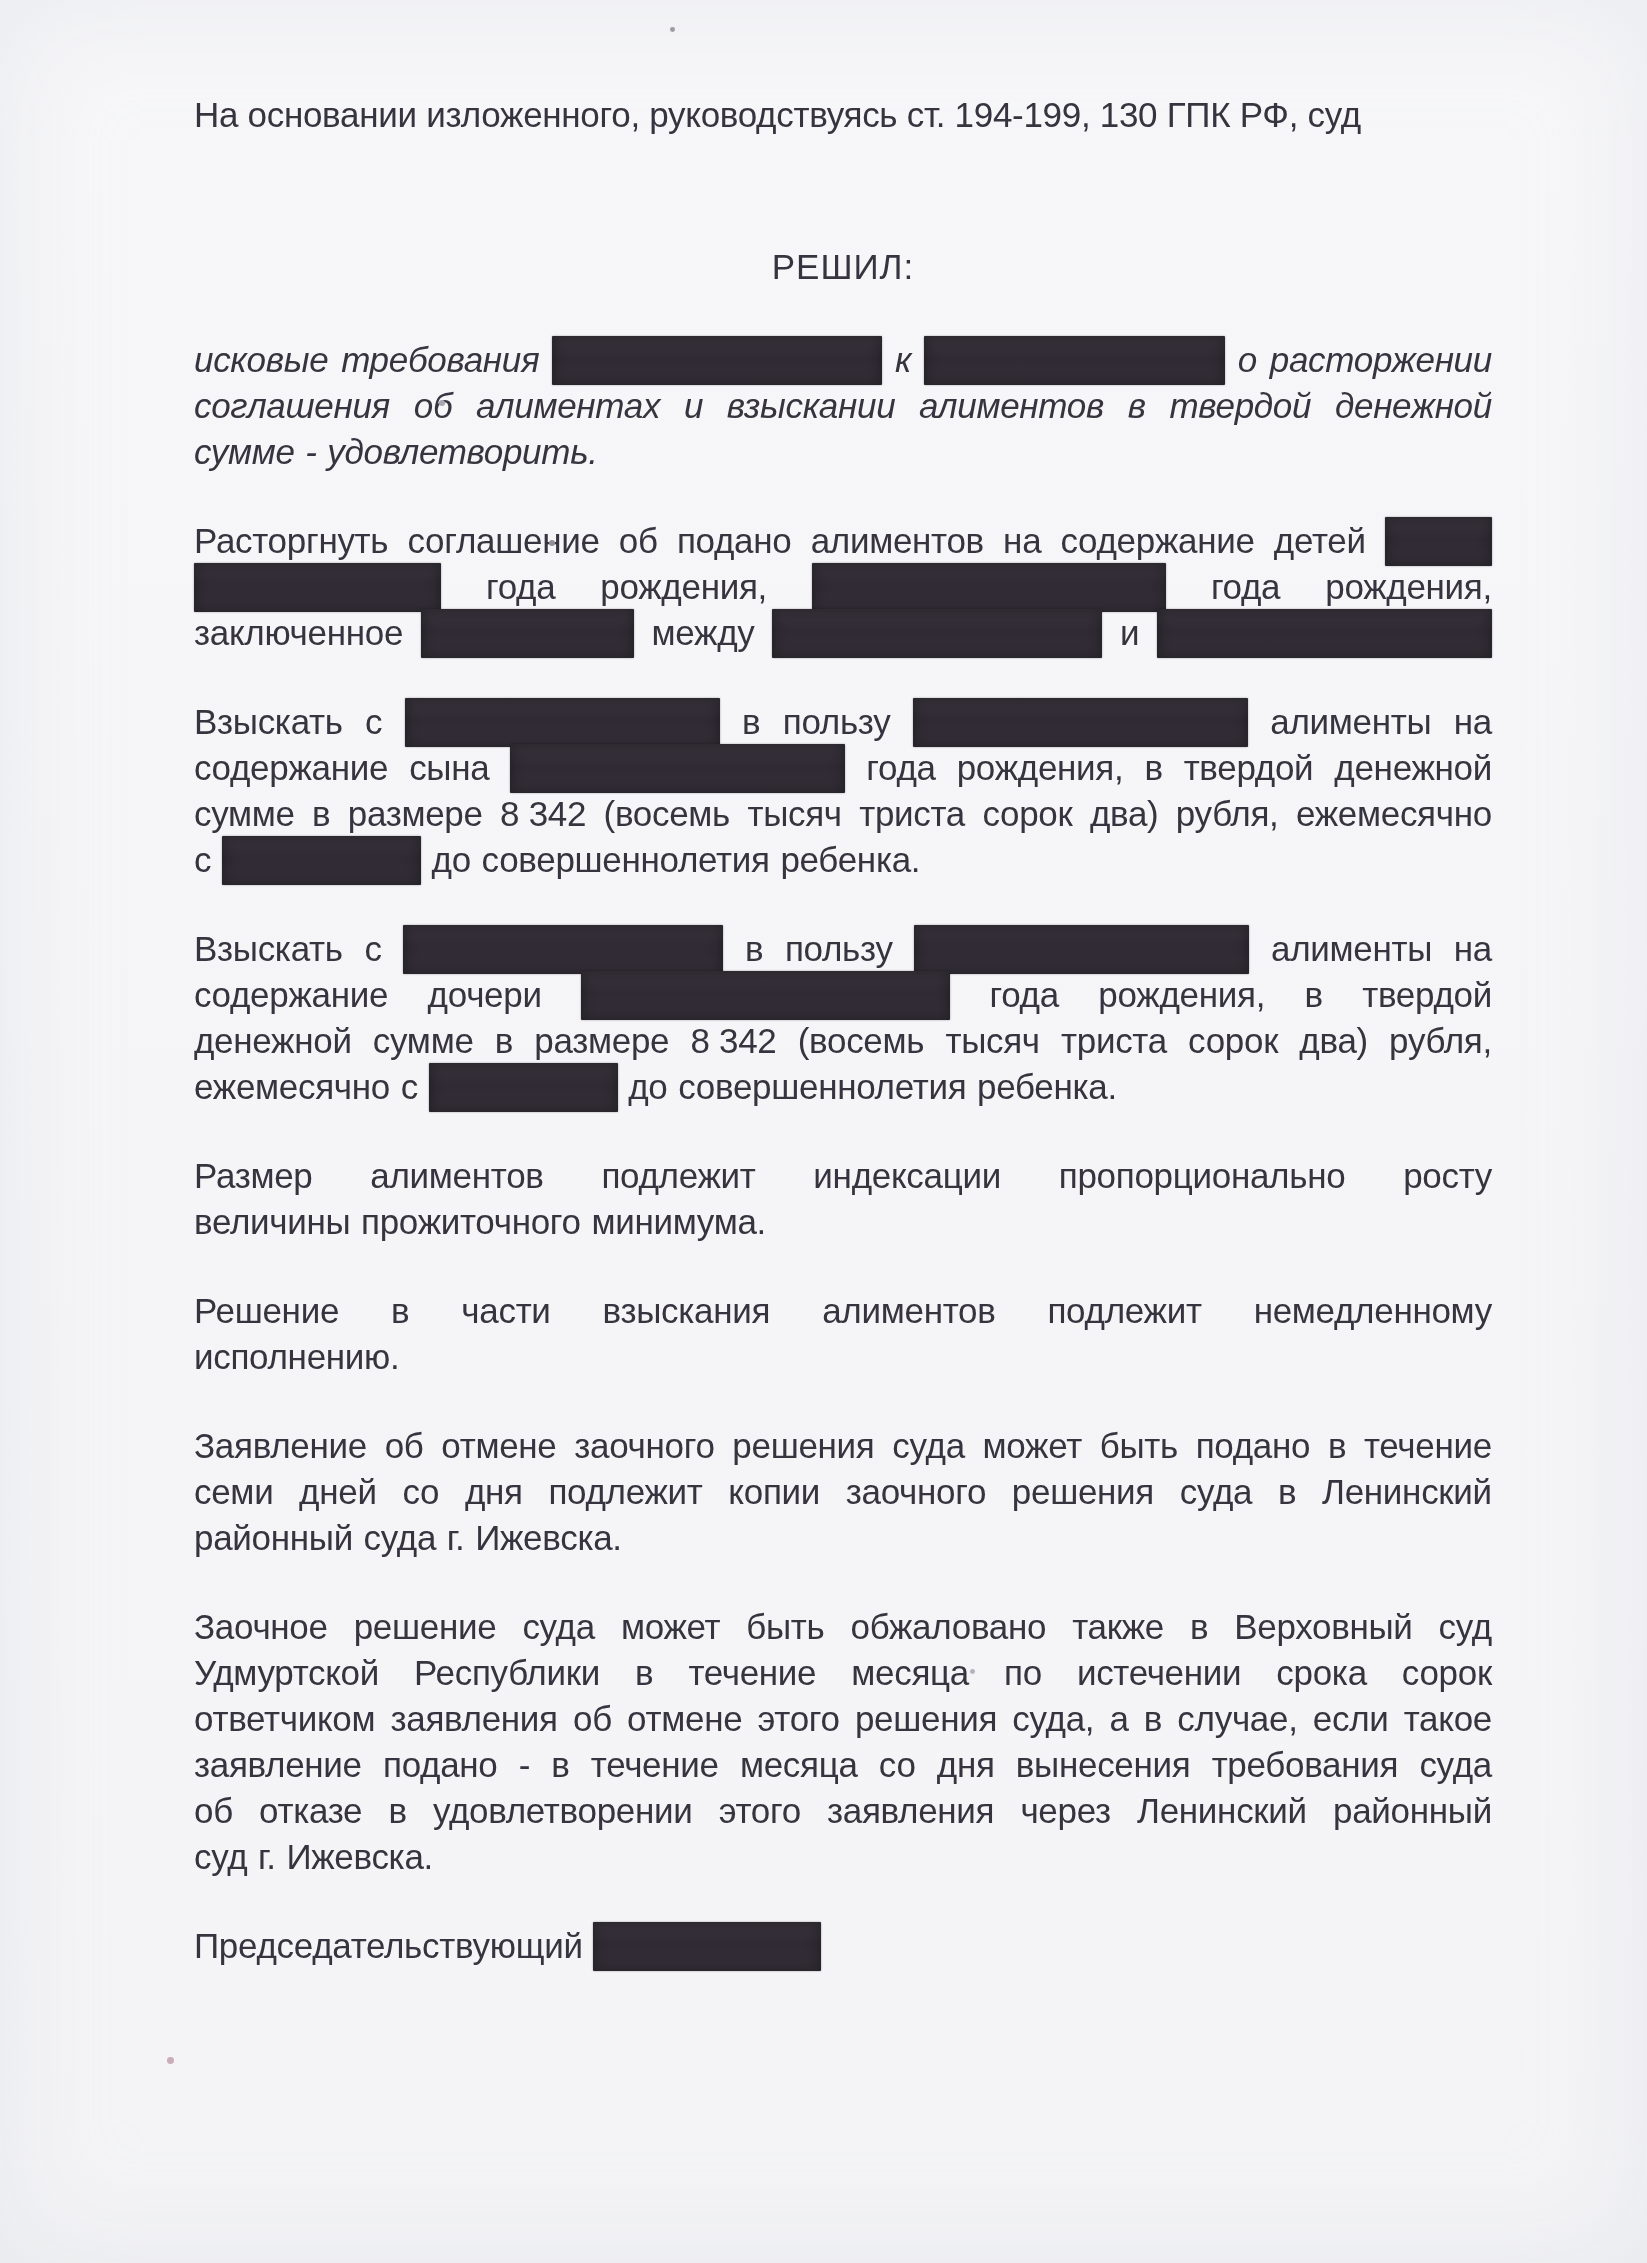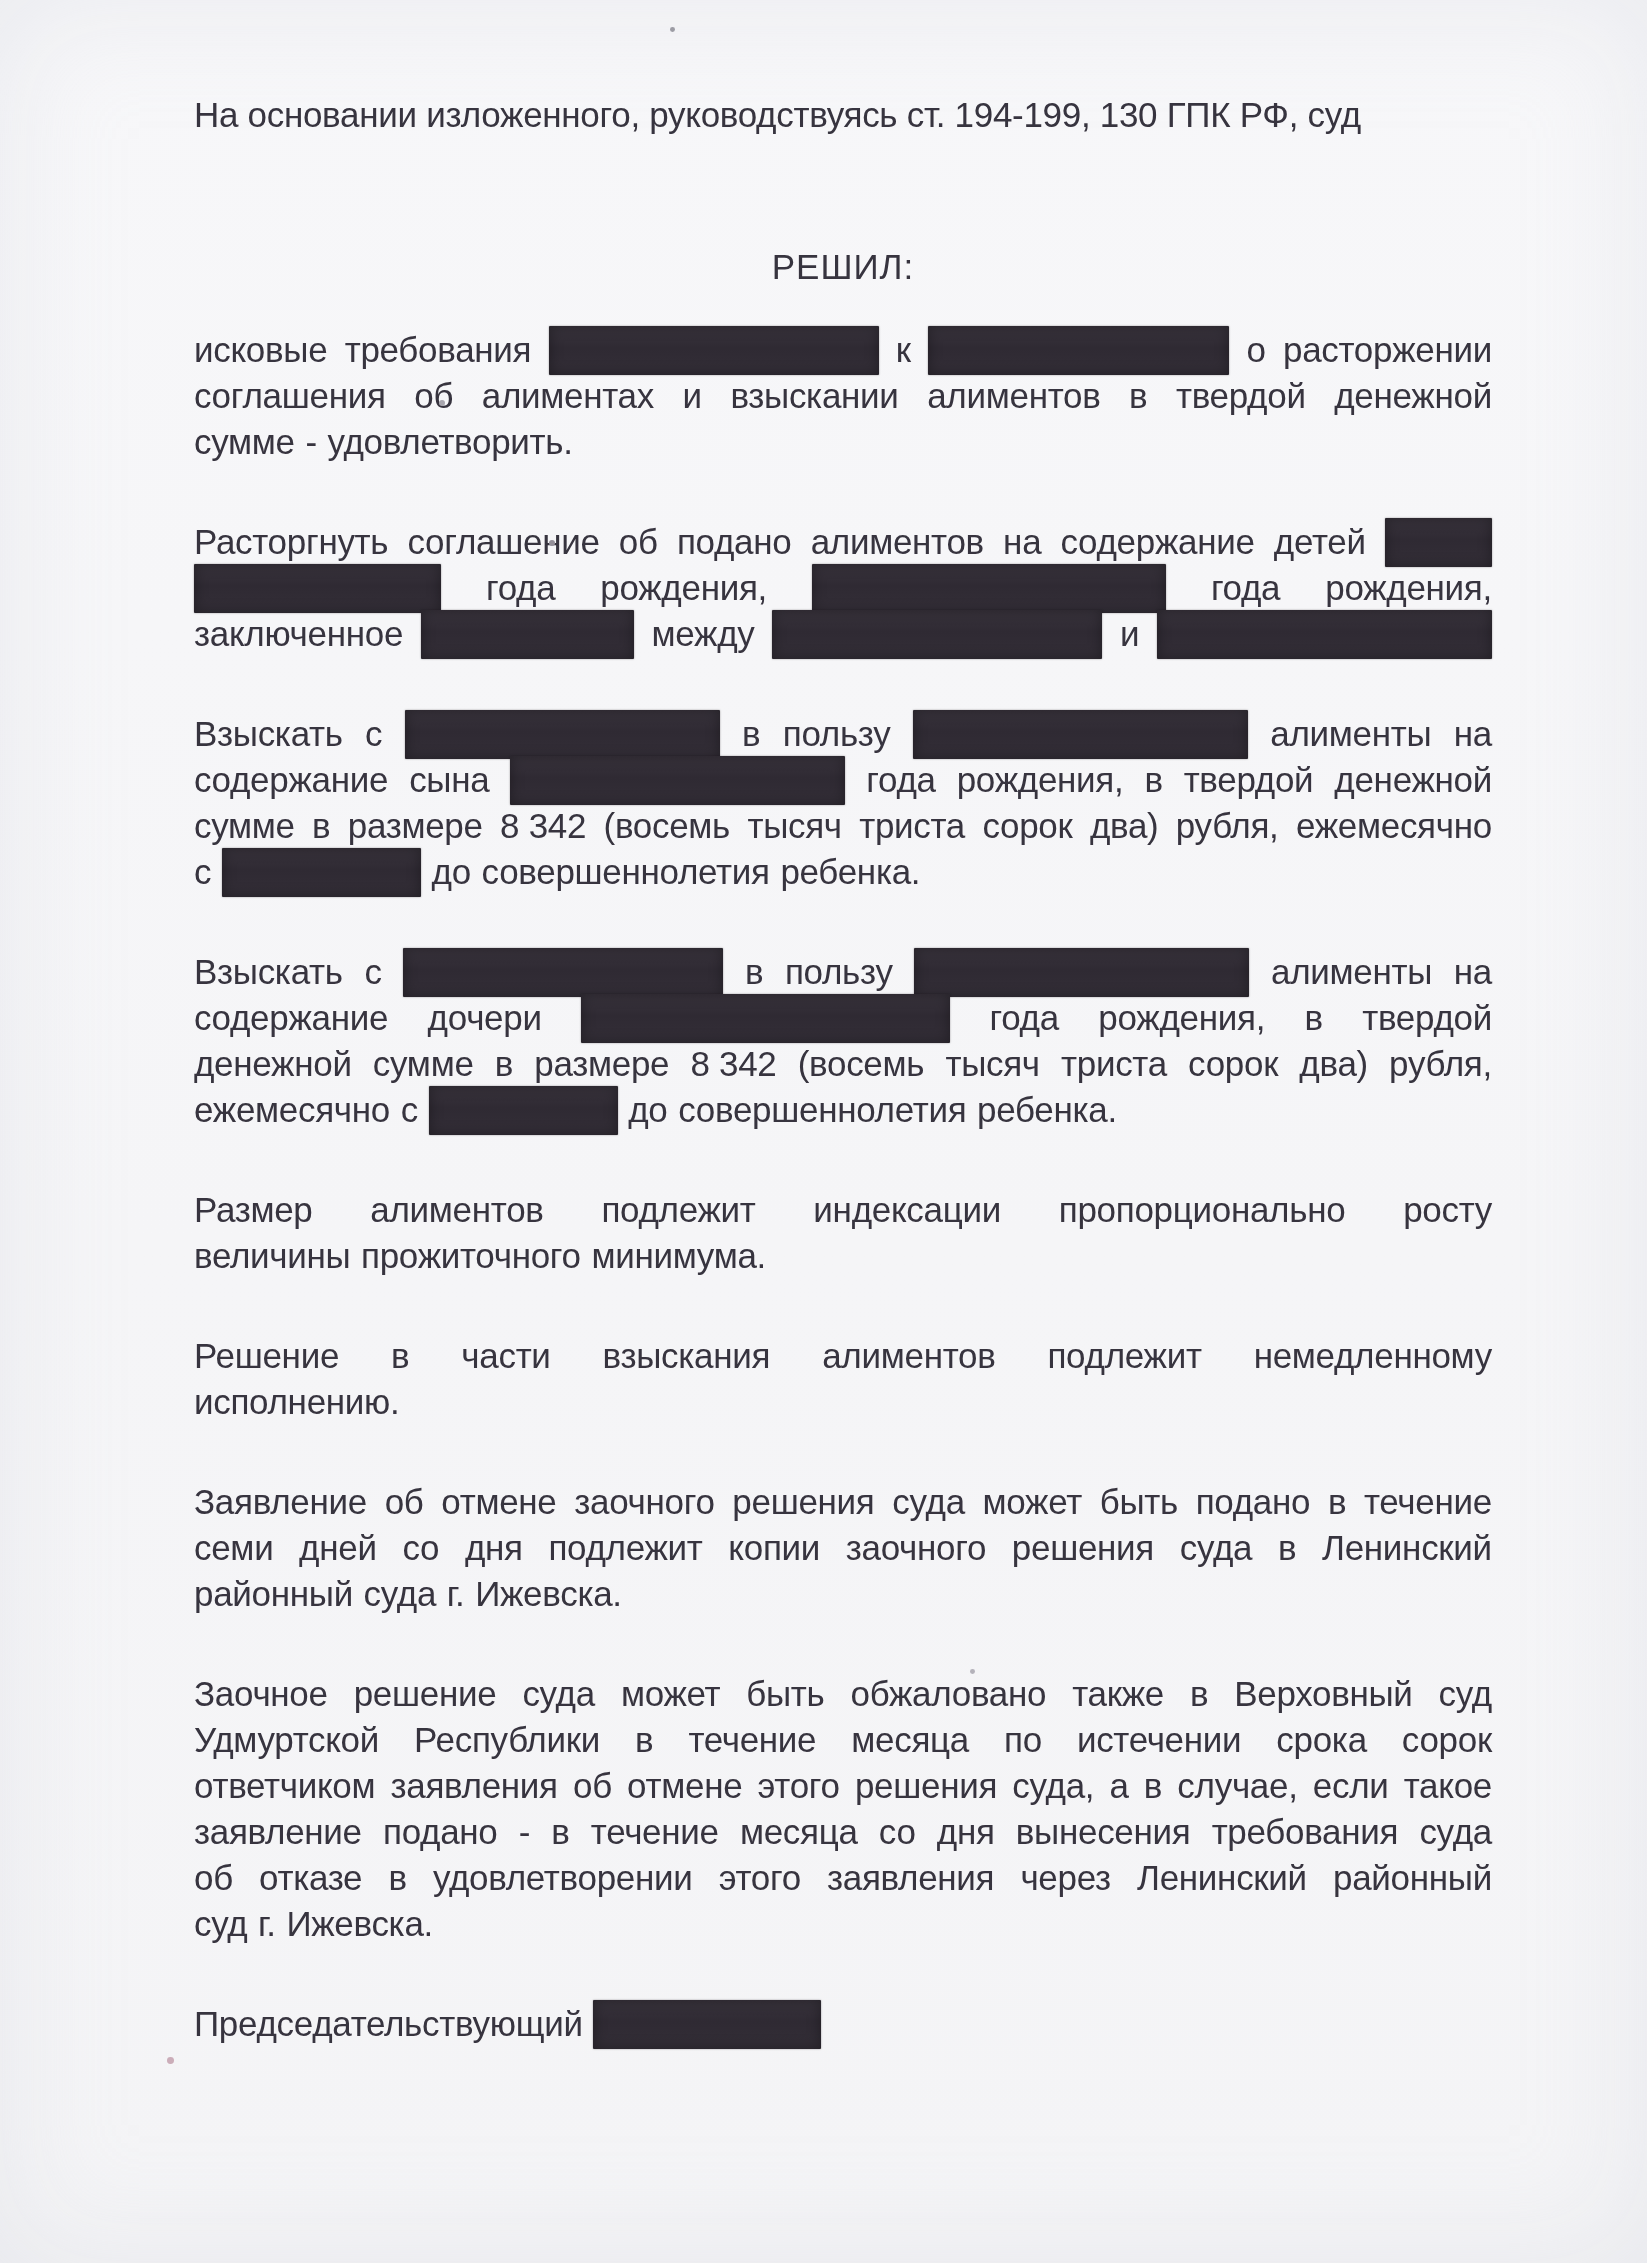--- a/index.html
+++ b/index.html
@@ -15,22 +15,22 @@
   }
   .content{
     position:absolute;left:194px;top:92px;width:1298px;
     color:#37343f;font-size:35px;letter-spacing:-0.3px;
   }
   .intro{line-height:46px;white-space:nowrap;}
   .heading{
     margin-top:106px;line-height:46px;text-align:center;
     letter-spacing:1px;
   }
-  .para{margin-top:54px;}
-  .para.first{margin-top:37px;}
+  .para{margin-top:43px;}
+  .para.first{margin-top:47px;font-style:italic;}
   .line{height:46px;display:flex;align-items:center;}
   .line.just{justify-content:space-between;}
   .line.flush{justify-content:flex-start;gap:10.7px;}
   .word{white-space:nowrap;}
   .redact{
     display:inline-block;height:49px;flex:0 0 auto;
     background:linear-gradient(180deg,#38333c 0%,#2f2a33 45%,#332e37 100%);
     box-shadow:0 0 1.9px rgba(20,16,24,.45), inset 0 0 13.6px rgba(0,0,0,.35);
     border-radius:1px;
   }

